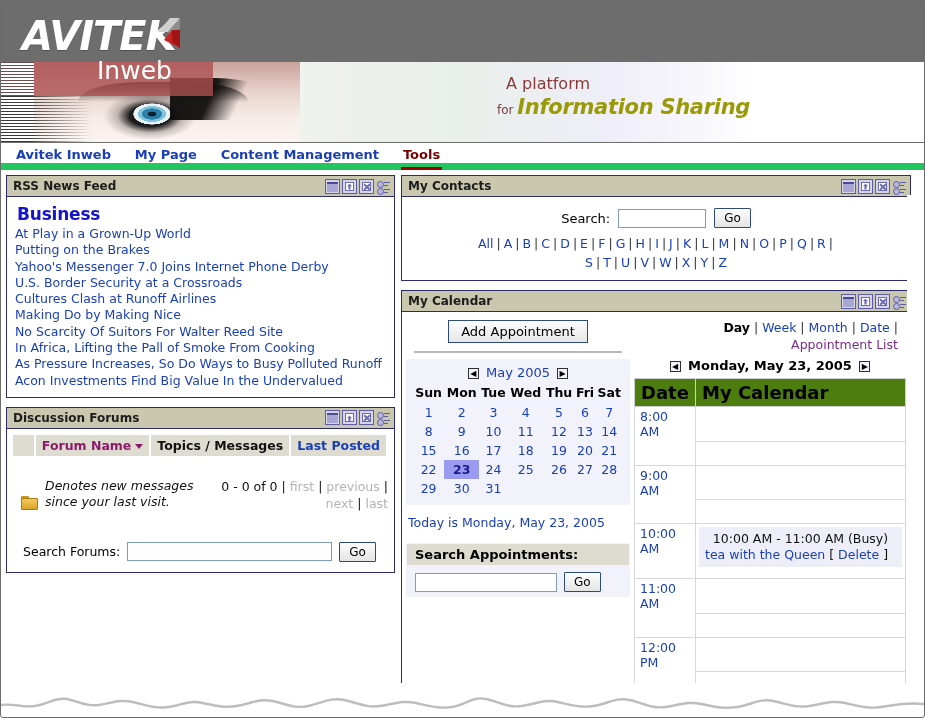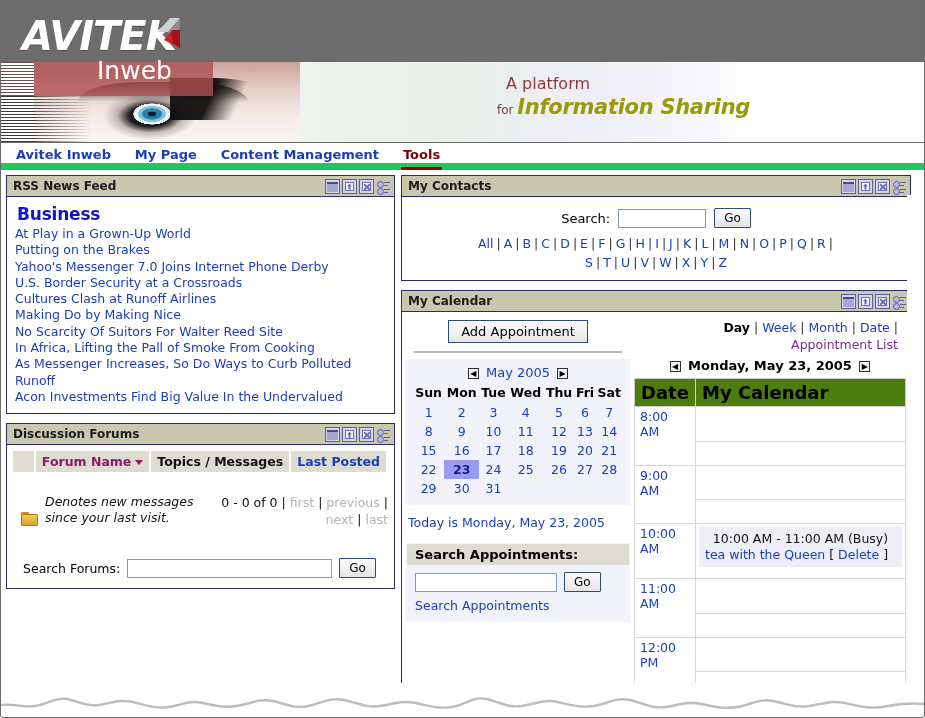--- a/index.html
+++ b/index.html
@@ -687,21 +687,21 @@
             <li>
                 <a class="rss-link">Making Do by Making Nice</a>
               </li>
             <li>
                 <a class="rss-link">No Scarcity Of Suitors For Walter Reed Site</a>
               </li>
             <li>
                 <a class="rss-link">In Africa, Lifting the Pall of Smoke From Cooking</a>
               </li>
             <li>
-                <a class="rss-link">As Messenger Increases, So Do Ways to Curb Polluted Runoff</a>
+                <a class="rss-link">As Pressure Increases, So Do Ways to Busy Polluted Runoff</a>
               </li>
             <li>
                 <a class="rss-link">Acon Investments Find Big Value In the Undervalued</a>
               </li>
           </ul>
         </div>
       </div>
 
       <div class="portlet">
         <div class="portlet-head">
@@ -909,23 +909,20 @@
               </table>
             </div>
             <div class="today-is">Today is Monday, May 23, 2005</div>
 
             <div class="srch-appt">
               <div class="srch-appt-head">Search Appointments:</div>
               <div class="srch-appt-body">
                 <input class="txt" style="width: 142px;" value="" placeholder="">
                 <button class="btn">Go</button>
               </div>
-              <div class="srch-appt-link">
-                <a>Search Appointments</a>
-              </div>
             </div>
           </div>
 
           <div class="cal-right">
             <div class="view-links">
               <span class="cur">Day</span> |
               <a>Week</a> |
               <a>Month</a> |
               <a>Date</a> |
               <br>

